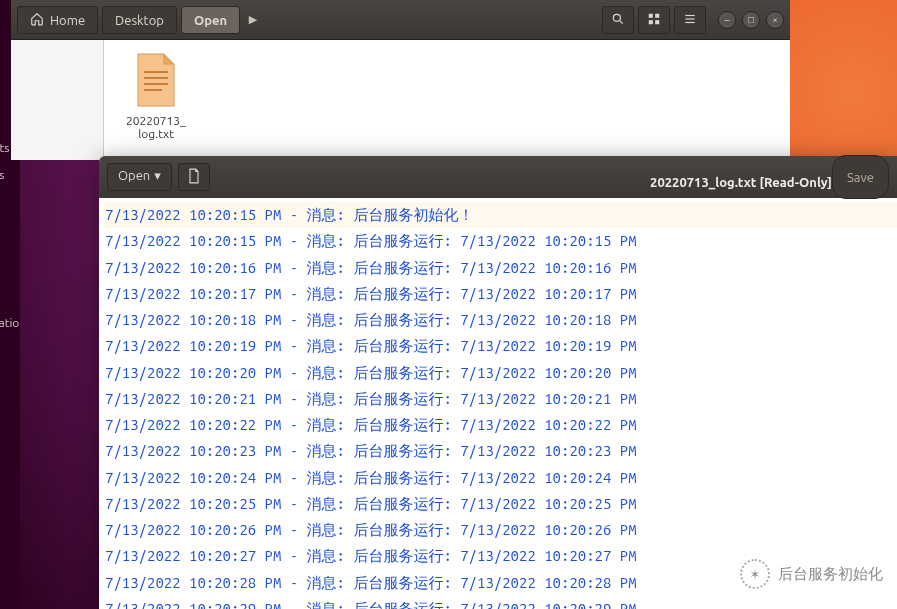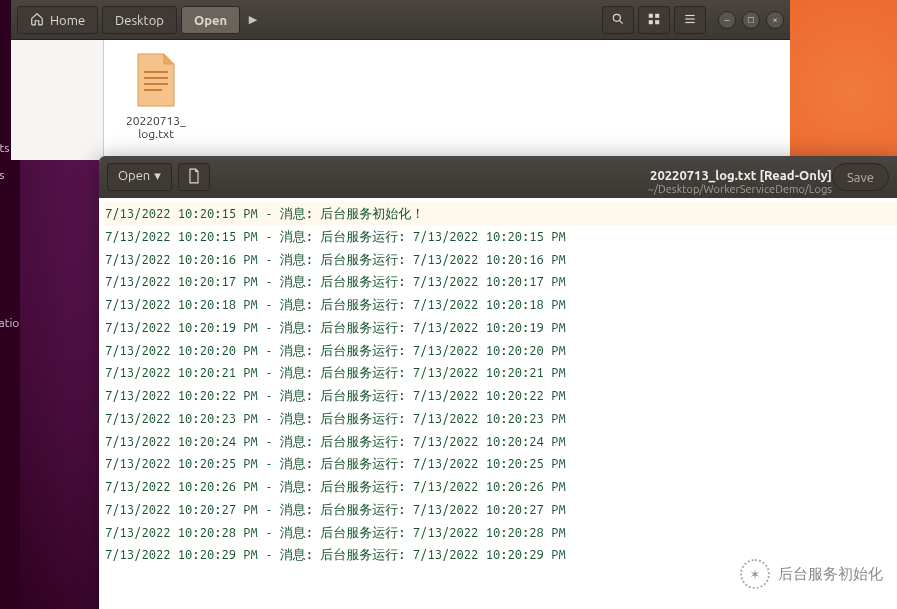--- a/index.html
+++ b/index.html
@@ -122,31 +122,31 @@
   }
   .editor-title {
     flex: 1; text-align: right;
     font-size: 13px;
     line-height: 1.25;
     margin-top: 10px;
   }
   .editor-title .t1 { font-weight: bold; color: #eee; }
   .editor-title .t2 { font-size: 11px; color: #a59f97; }
   .save-btn {
-    height: 28px; padding: 0 14px;
+    height: 44px; padding: 0 14px;
     background: #3f3a36; border: 1px solid #2a2724;
     border-radius: 14px;
     font-size: 13px; color: #b0aaa2;
     display: inline-flex; align-items: center;
   }
   .editor-body {
     flex: 1; overflow: hidden;
     font-family: "Ubuntu Mono", "DejaVu Sans Mono", monospace;
-    font-size: 13px;
-    color: #14532d;
+    font-size: 15px;
+    color: #1d4ed8;
     padding: 4px 0 0 4px;
     white-space: pre;
     line-height: 1.75;
   }
   .editor-body .line { padding-left: 2px; }
   .editor-body .line.first { background: #fef9ec; }
   
   .watermark {
     position: absolute; right: 14px; bottom: 20px;
     display: flex; align-items: center; gap: 8px;
@@ -258,21 +258,20 @@
     <span class="newdoc-btn">
       <span>
         <svg width="14" height="16" viewBox="0 0 24 28" fill="none" stroke="currentColor" stroke-width="2">
             <path d="M5 2h10l4 4v20H5z"></path>
             <path d="M15 2v4h4"></path>
           </svg>
       </span>
     </span>
     <div class="editor-title">
       <div class="t1">20220713_log.txt [Read-Only]</div>
-      <div class="t2">~/Desktop/WorkerServiceDemo/Logs</div>
     </div>
     <span class="save-btn">
       <span>Save</span>
     </span>
   </div>
   <div class="editor-body" id="editor-body"><div class="line first">7/13/2022 10:20:15 PM - 消息: 后台服务初始化！</div><div class="line">7/13/2022 10:20:15 PM - 消息: 后台服务运行: 7/13/2022 10:20:15 PM</div><div class="line">7/13/2022 10:20:16 PM - 消息: 后台服务运行: 7/13/2022 10:20:16 PM</div><div class="line">7/13/2022 10:20:17 PM - 消息: 后台服务运行: 7/13/2022 10:20:17 PM</div><div class="line">7/13/2022 10:20:18 PM - 消息: 后台服务运行: 7/13/2022 10:20:18 PM</div><div class="line">7/13/2022 10:20:19 PM - 消息: 后台服务运行: 7/13/2022 10:20:19 PM</div><div class="line">7/13/2022 10:20:20 PM - 消息: 后台服务运行: 7/13/2022 10:20:20 PM</div><div class="line">7/13/2022 10:20:21 PM - 消息: 后台服务运行: 7/13/2022 10:20:21 PM</div><div class="line">7/13/2022 10:20:22 PM - 消息: 后台服务运行: 7/13/2022 10:20:22 PM</div><div class="line">7/13/2022 10:20:23 PM - 消息: 后台服务运行: 7/13/2022 10:20:23 PM</div><div class="line">7/13/2022 10:20:24 PM - 消息: 后台服务运行: 7/13/2022 10:20:24 PM</div><div class="line">7/13/2022 10:20:25 PM - 消息: 后台服务运行: 7/13/2022 10:20:25 PM</div><div class="line">7/13/2022 10:20:26 PM - 消息: 后台服务运行: 7/13/2022 10:20:26 PM</div><div class="line">7/13/2022 10:20:27 PM - 消息: 后台服务运行: 7/13/2022 10:20:27 PM</div><div class="line">7/13/2022 10:20:28 PM - 消息: 后台服务运行: 7/13/2022 10:20:28 PM</div><div class="line">7/13/2022 10:20:29 PM - 消息: 后台服务运行: 7/13/2022 10:20:29 PM</div></div>
 </div>
 
 <div class="watermark">
   <span class="wm-circle">✶</span>

